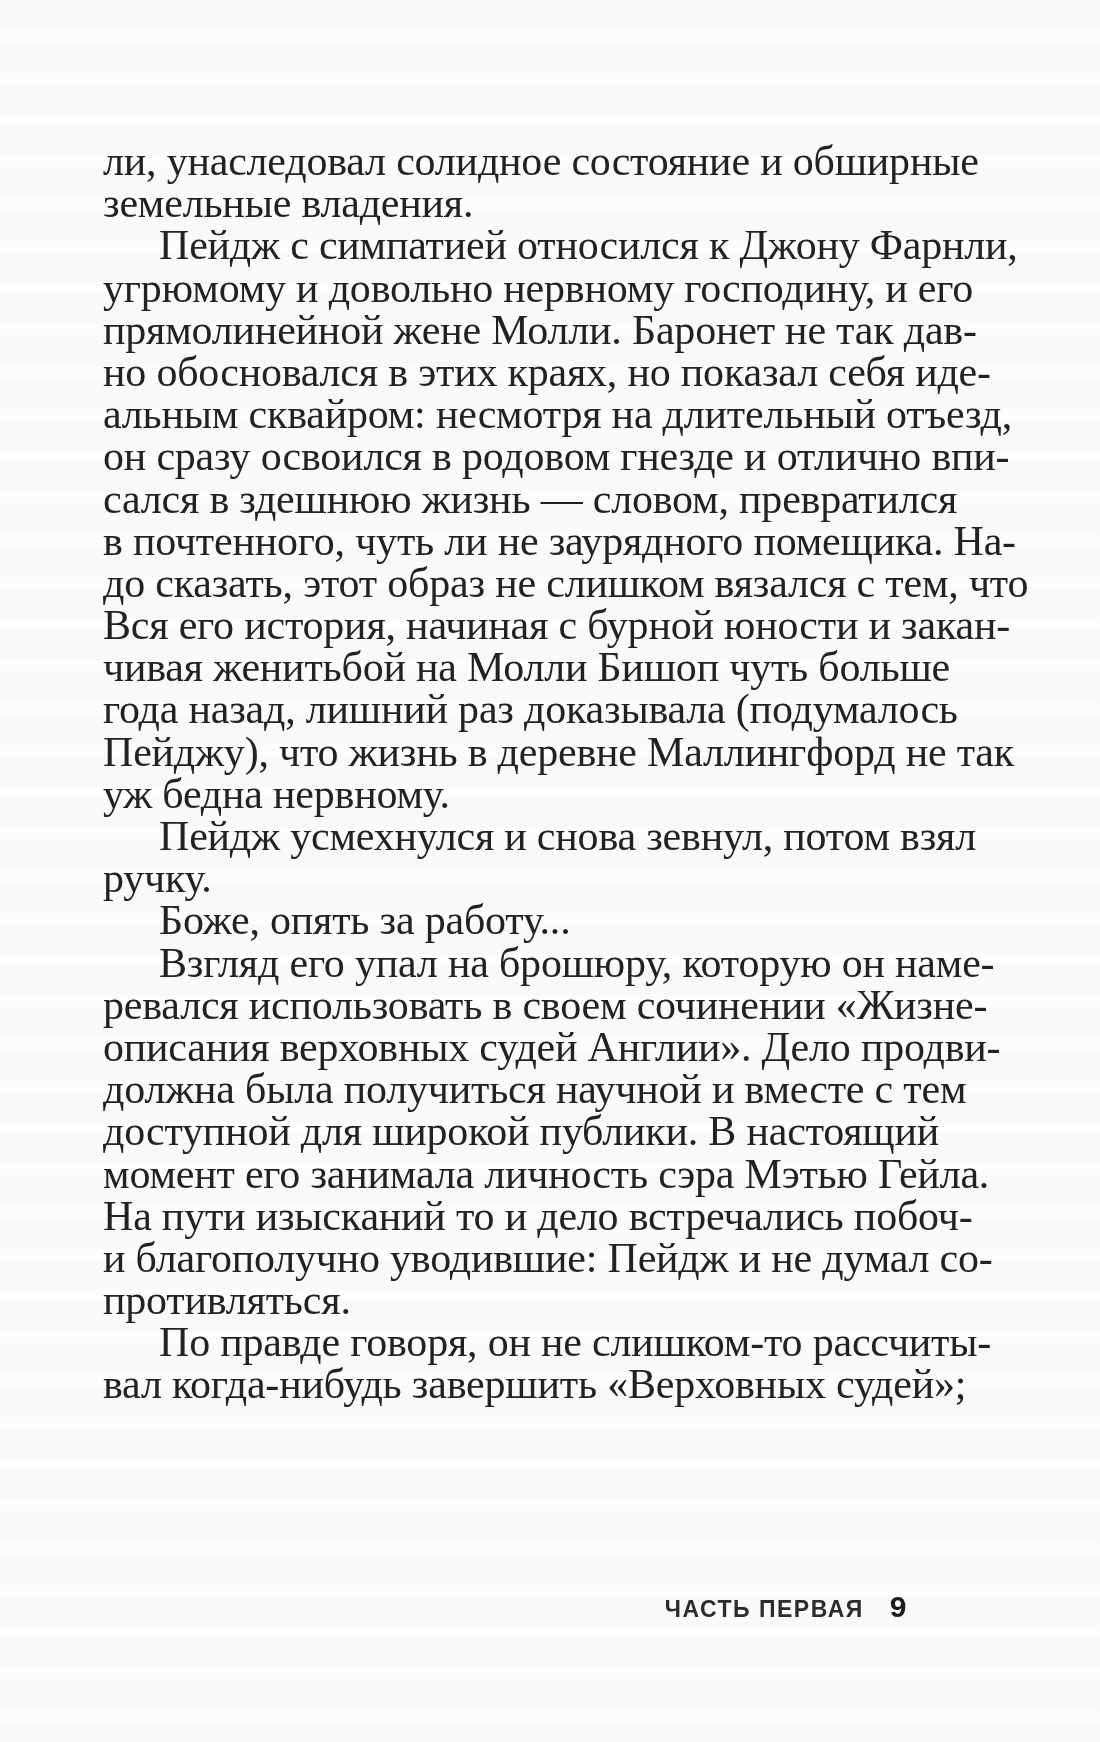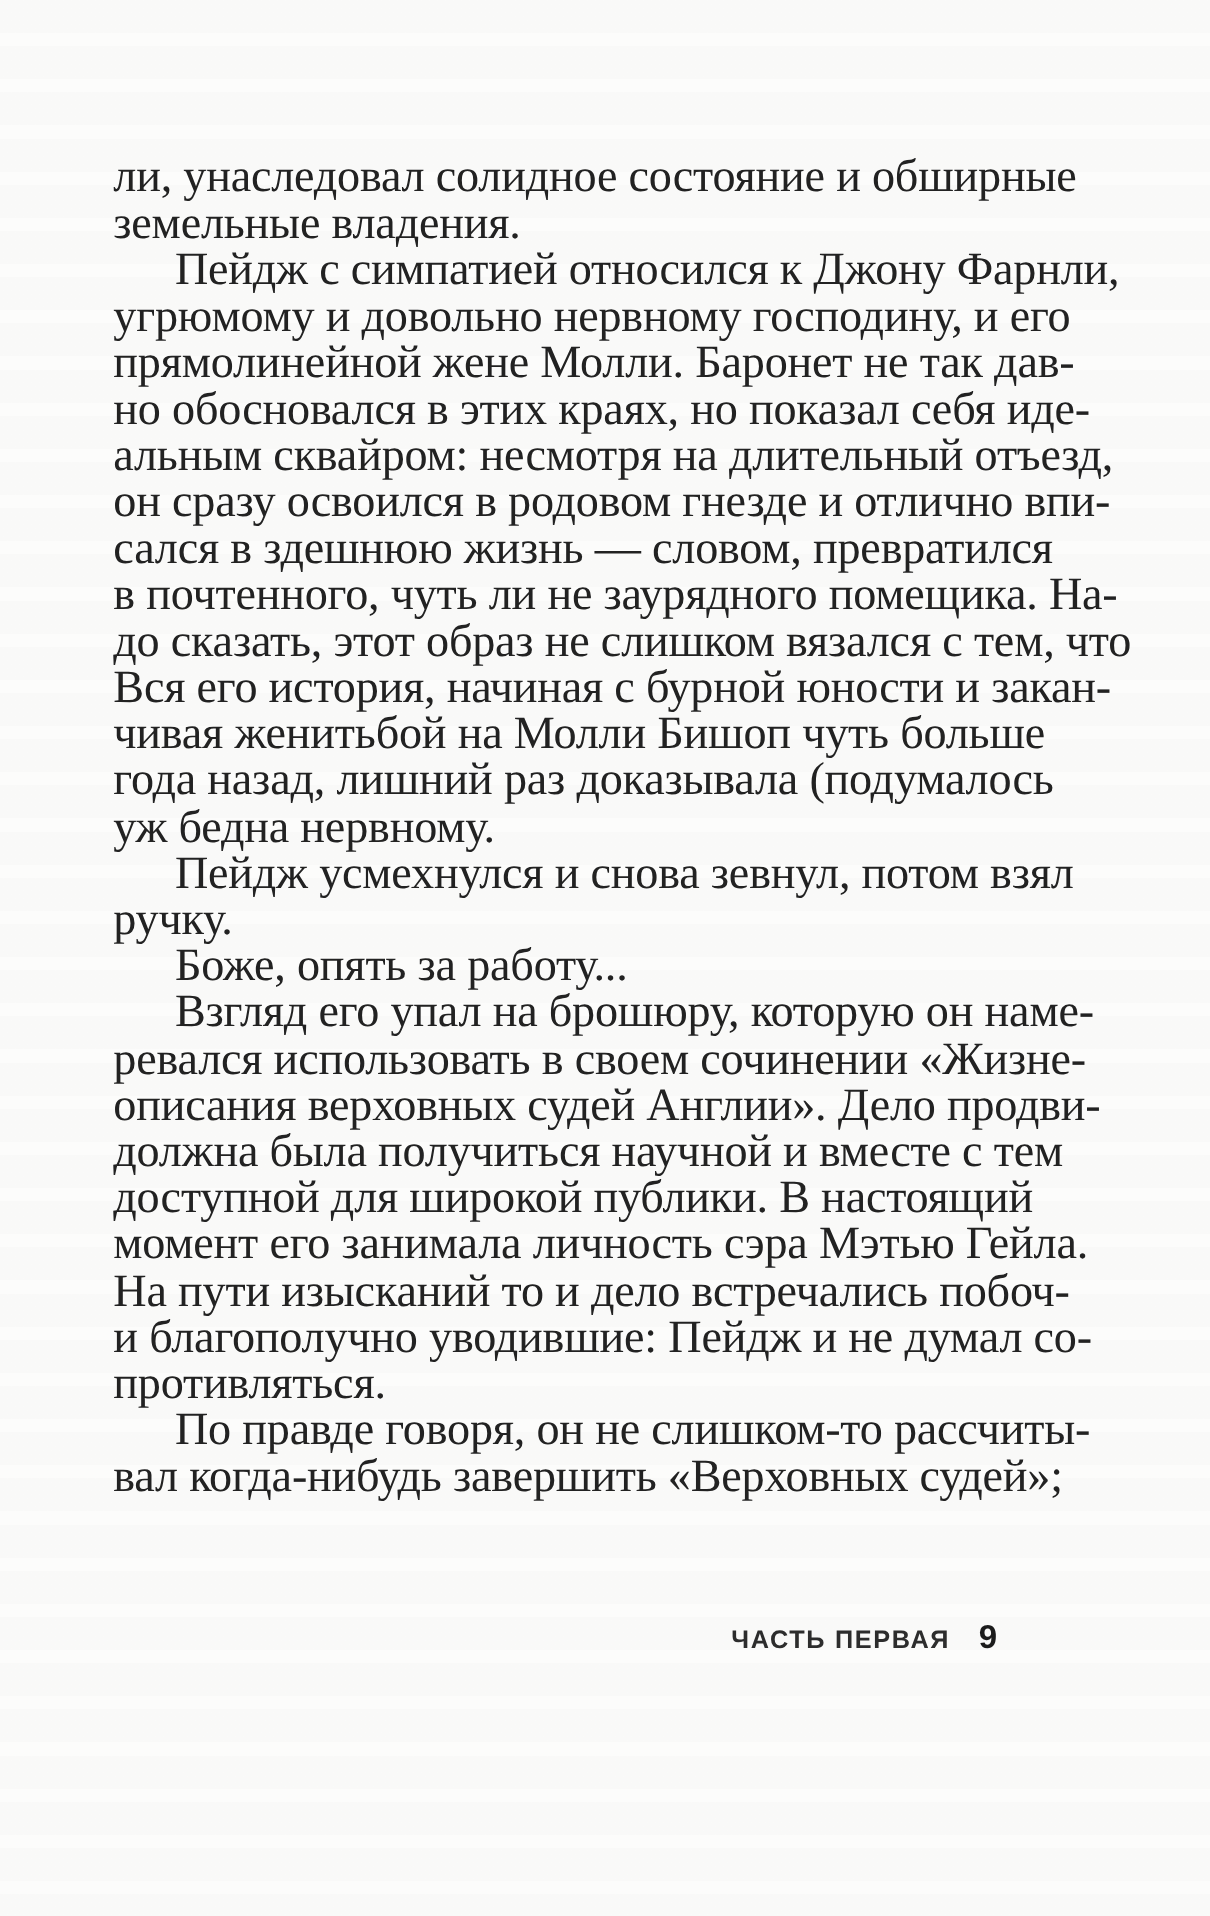--- a/index.html
+++ b/index.html
@@ -41,21 +41,21 @@
   .line.para-end {
     text-align: center;
     text-align-last: left;
   }
   .line.indent {
     padding-left: 56px;
   }
   .footer {
     position: absolute;
     left: 103px;
-    top: 1472px;
+    top: 1590px;
     width: 804px;
     display: flex;
     justify-content: flex-end;
     align-items: baseline;
     gap: 26px;
     font-family: "Liberation Sans", "DejaVu Sans", sans-serif;
   }
   .footer-section {
     font-size: 23px;
     font-weight: 700;
@@ -83,20 +83,21 @@
       <div class="line">прямолинейной жене Молли. Баронет не так дав-</div>
       <div class="line">но обосновался в этих краях, но показал себя иде-</div>
       <div class="line">альным сквайром: несмотря на длительный отъезд,</div>
       <div class="line">он сразу освоился в родовом гнезде и отлично впи-</div>
       <div class="line">сался в здешнюю жизнь — словом, превратился</div>
       <div class="line">в почтенного, чуть ли не заурядного помещика. На-</div>
       <div class="line">до сказать, этот образ не слишком вязался с тем, что</div>
       <div class="line">Вся его история, начиная с бурной юности и закан-</div>
       <div class="line">чивая женитьбой на Молли Бишоп чуть больше</div>
       <div class="line">года назад, лишний раз доказывала (подумалось</div>
+      <div class="line">Пейджу), что жизнь в деревне Маллингфорд не так</div>
       <div class="line para-end">уж бедна нервному.</div>
       <div class="line indent">Пейдж усмехнулся и снова зевнул, потом взял</div>
       <div class="line para-end">ручку.</div>
       <div class="line indent para-end">Боже, опять за работу...</div>
       <div class="line indent">Взгляд его упал на брошюру, которую он наме-</div>
       <div class="line">ревался использовать в своем сочинении «Жизне-</div>
       <div class="line">описания верховных судей Англии». Дело продви-</div>
       <div class="line">должна была получиться научной и вместе с тем</div>
       <div class="line">доступной для широкой публики. В настоящий</div>
       <div class="line">момент его занимала личность сэра Мэтью Гейла.</div>

